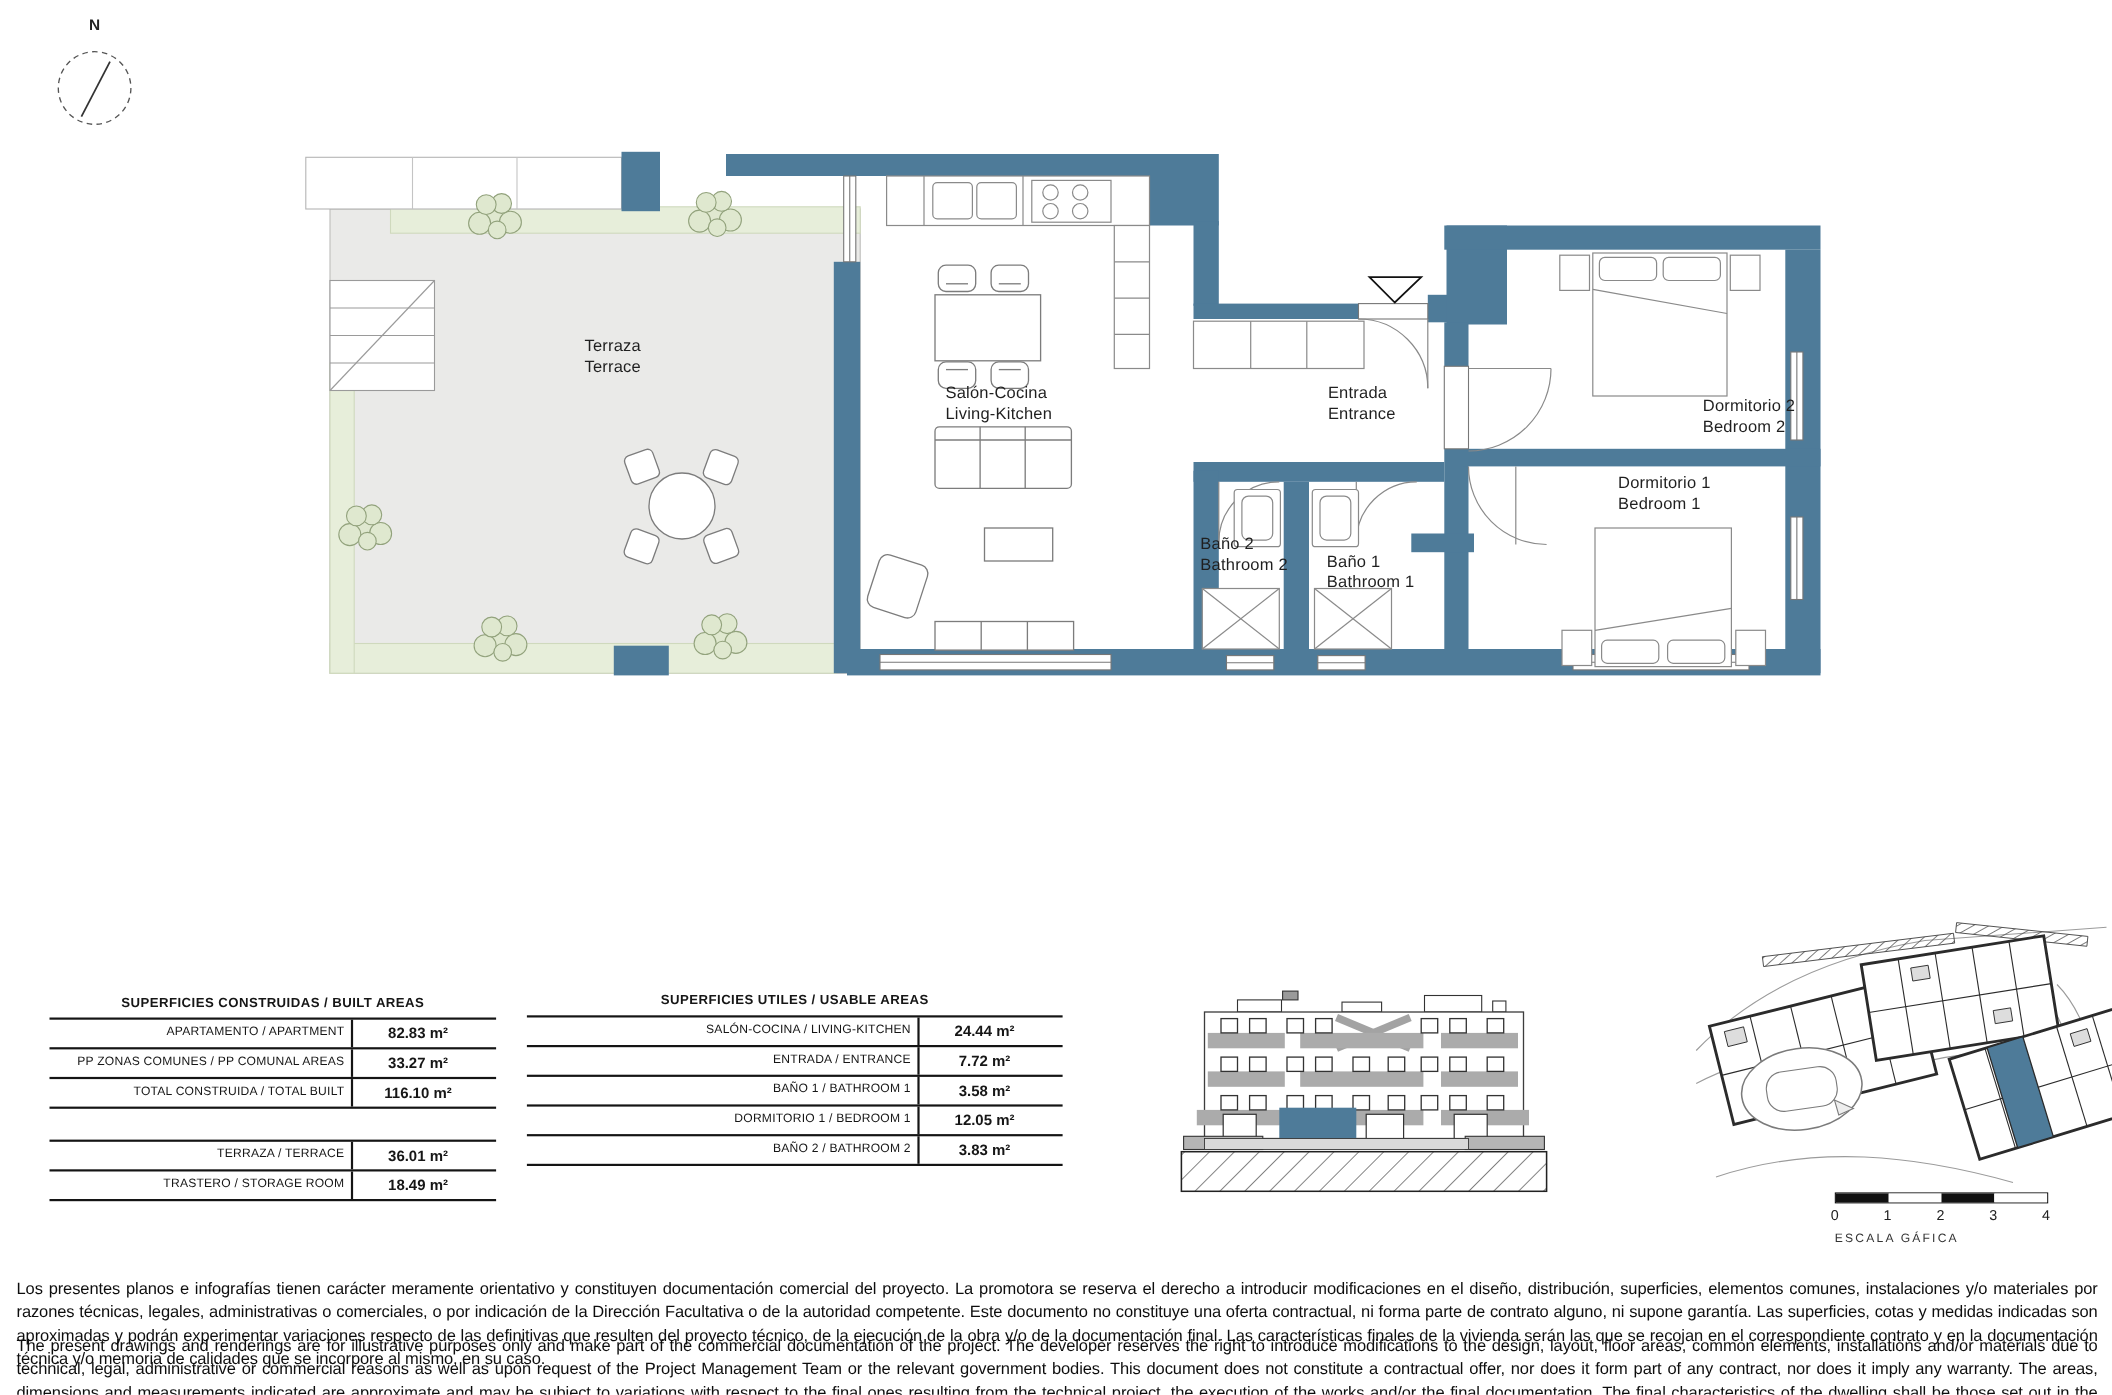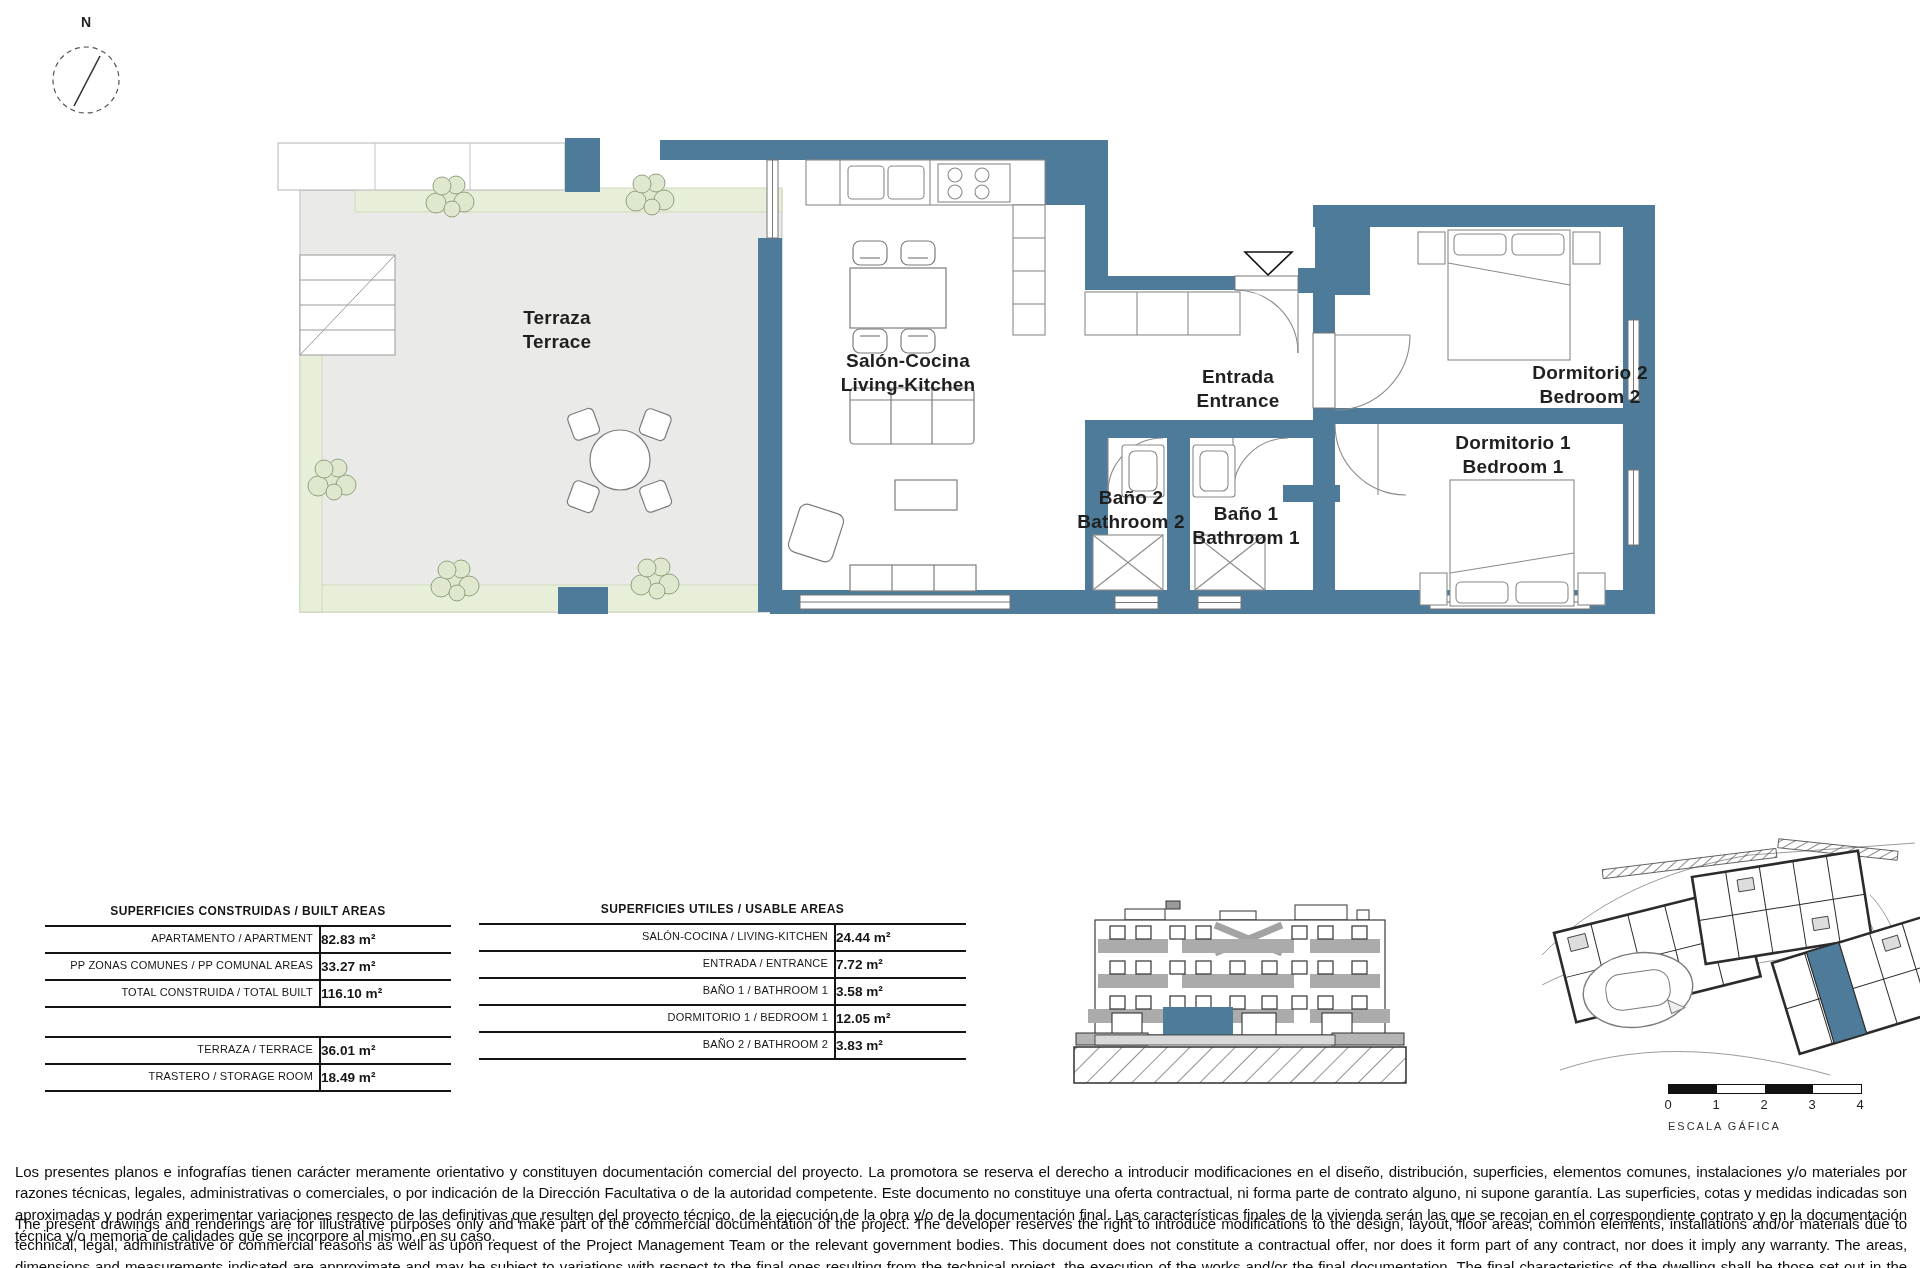--- a/index.html
+++ b/index.html
@@ -1,31 +1,31 @@
 <!DOCTYPE html>
 <html><head>
 <meta charset="utf-8">
 <style>
   html,body{margin:0;padding:0;}
   body{font-family:"Liberation Sans",sans-serif;background:#fff;}
   #page{position:relative;width:1920px;height:1268px;background:#ffffff;overflow:hidden;}
 
   
-  .plan-label{position:absolute;transform:translateX(-50%);text-align:center;
-    font-size:19px;font-weight:700;color:#1f1f1f;line-height:1.25;letter-spacing:.2px;white-space:nowrap;}
+  .plan-label{position:absolute;transform:translateX(-50%);
+    font-size:15px;font-weight:400;color:#1f1f1f;line-height:1.25;letter-spacing:.2px;white-space:nowrap;}
   .plan-label span{display:block;}
 
   
   .tbl{position:absolute;background:#fff;color:#161616;}
   .tbl .title{font-size:12px;font-weight:700;letter-spacing:.4px;text-align:center;padding:3px 0 7px;}
   .tbl .rows{border-bottom:2px solid #141414;}
   .tbl .row{display:flex;border-top:2px solid #141414;align-items:stretch;}
   .tbl .row .lbl{flex:1;font-size:11px;font-weight:400;padding:5px 6px 5px 10px;letter-spacing:.2px;text-align:right;}
   .tbl .row .val{width:118px;border-left:2px solid #141414;font-size:13.6px;font-weight:700;
-    text-align:left;padding:5px 12px 5px 0;}
+    text-align:center;padding:5px 12px 5px 0;}
 
   
   #compass{position:absolute;left:40px;top:14px;width:92px;height:108px;}
   #compass .n{position:absolute;left:50%;top:0;transform:translateX(-50%);
     font-size:14px;font-weight:700;color:#222;}
 
   
   #scalebar{position:absolute;left:1668px;top:1084px;width:240px;height:60px;}
   #scalebar .bar{position:absolute;left:0;top:0;width:192px;height:8px;border:1.5px solid #111;display:flex;}
   #scalebar .seg{flex:1;}
@@ -266,21 +266,21 @@
   </svg>
 
   <div class="plan-label" style="left:557px;top:306px">
     <span>Terraza</span>
     <span>Terrace</span>
   </div>
   <div class="plan-label" style="left:908px;top:349px">
     <span>Salón-Cocina</span>
     <span>Living-Kitchen</span>
   </div>
-  <div class="plan-label" style="left:1238px;top:365px">
+  <div class="plan-label" style="left:1238px;top:349px">
     <span>Entrada</span>
     <span>Entrance</span>
   </div>
   <div class="plan-label" style="left:1131px;top:486px">
     <span>Baño 2</span>
     <span>Bathroom 2</span>
   </div>
   <div class="plan-label" style="left:1246px;top:502px">
     <span>Baño 1</span>
     <span>Bathroom 1</span>

